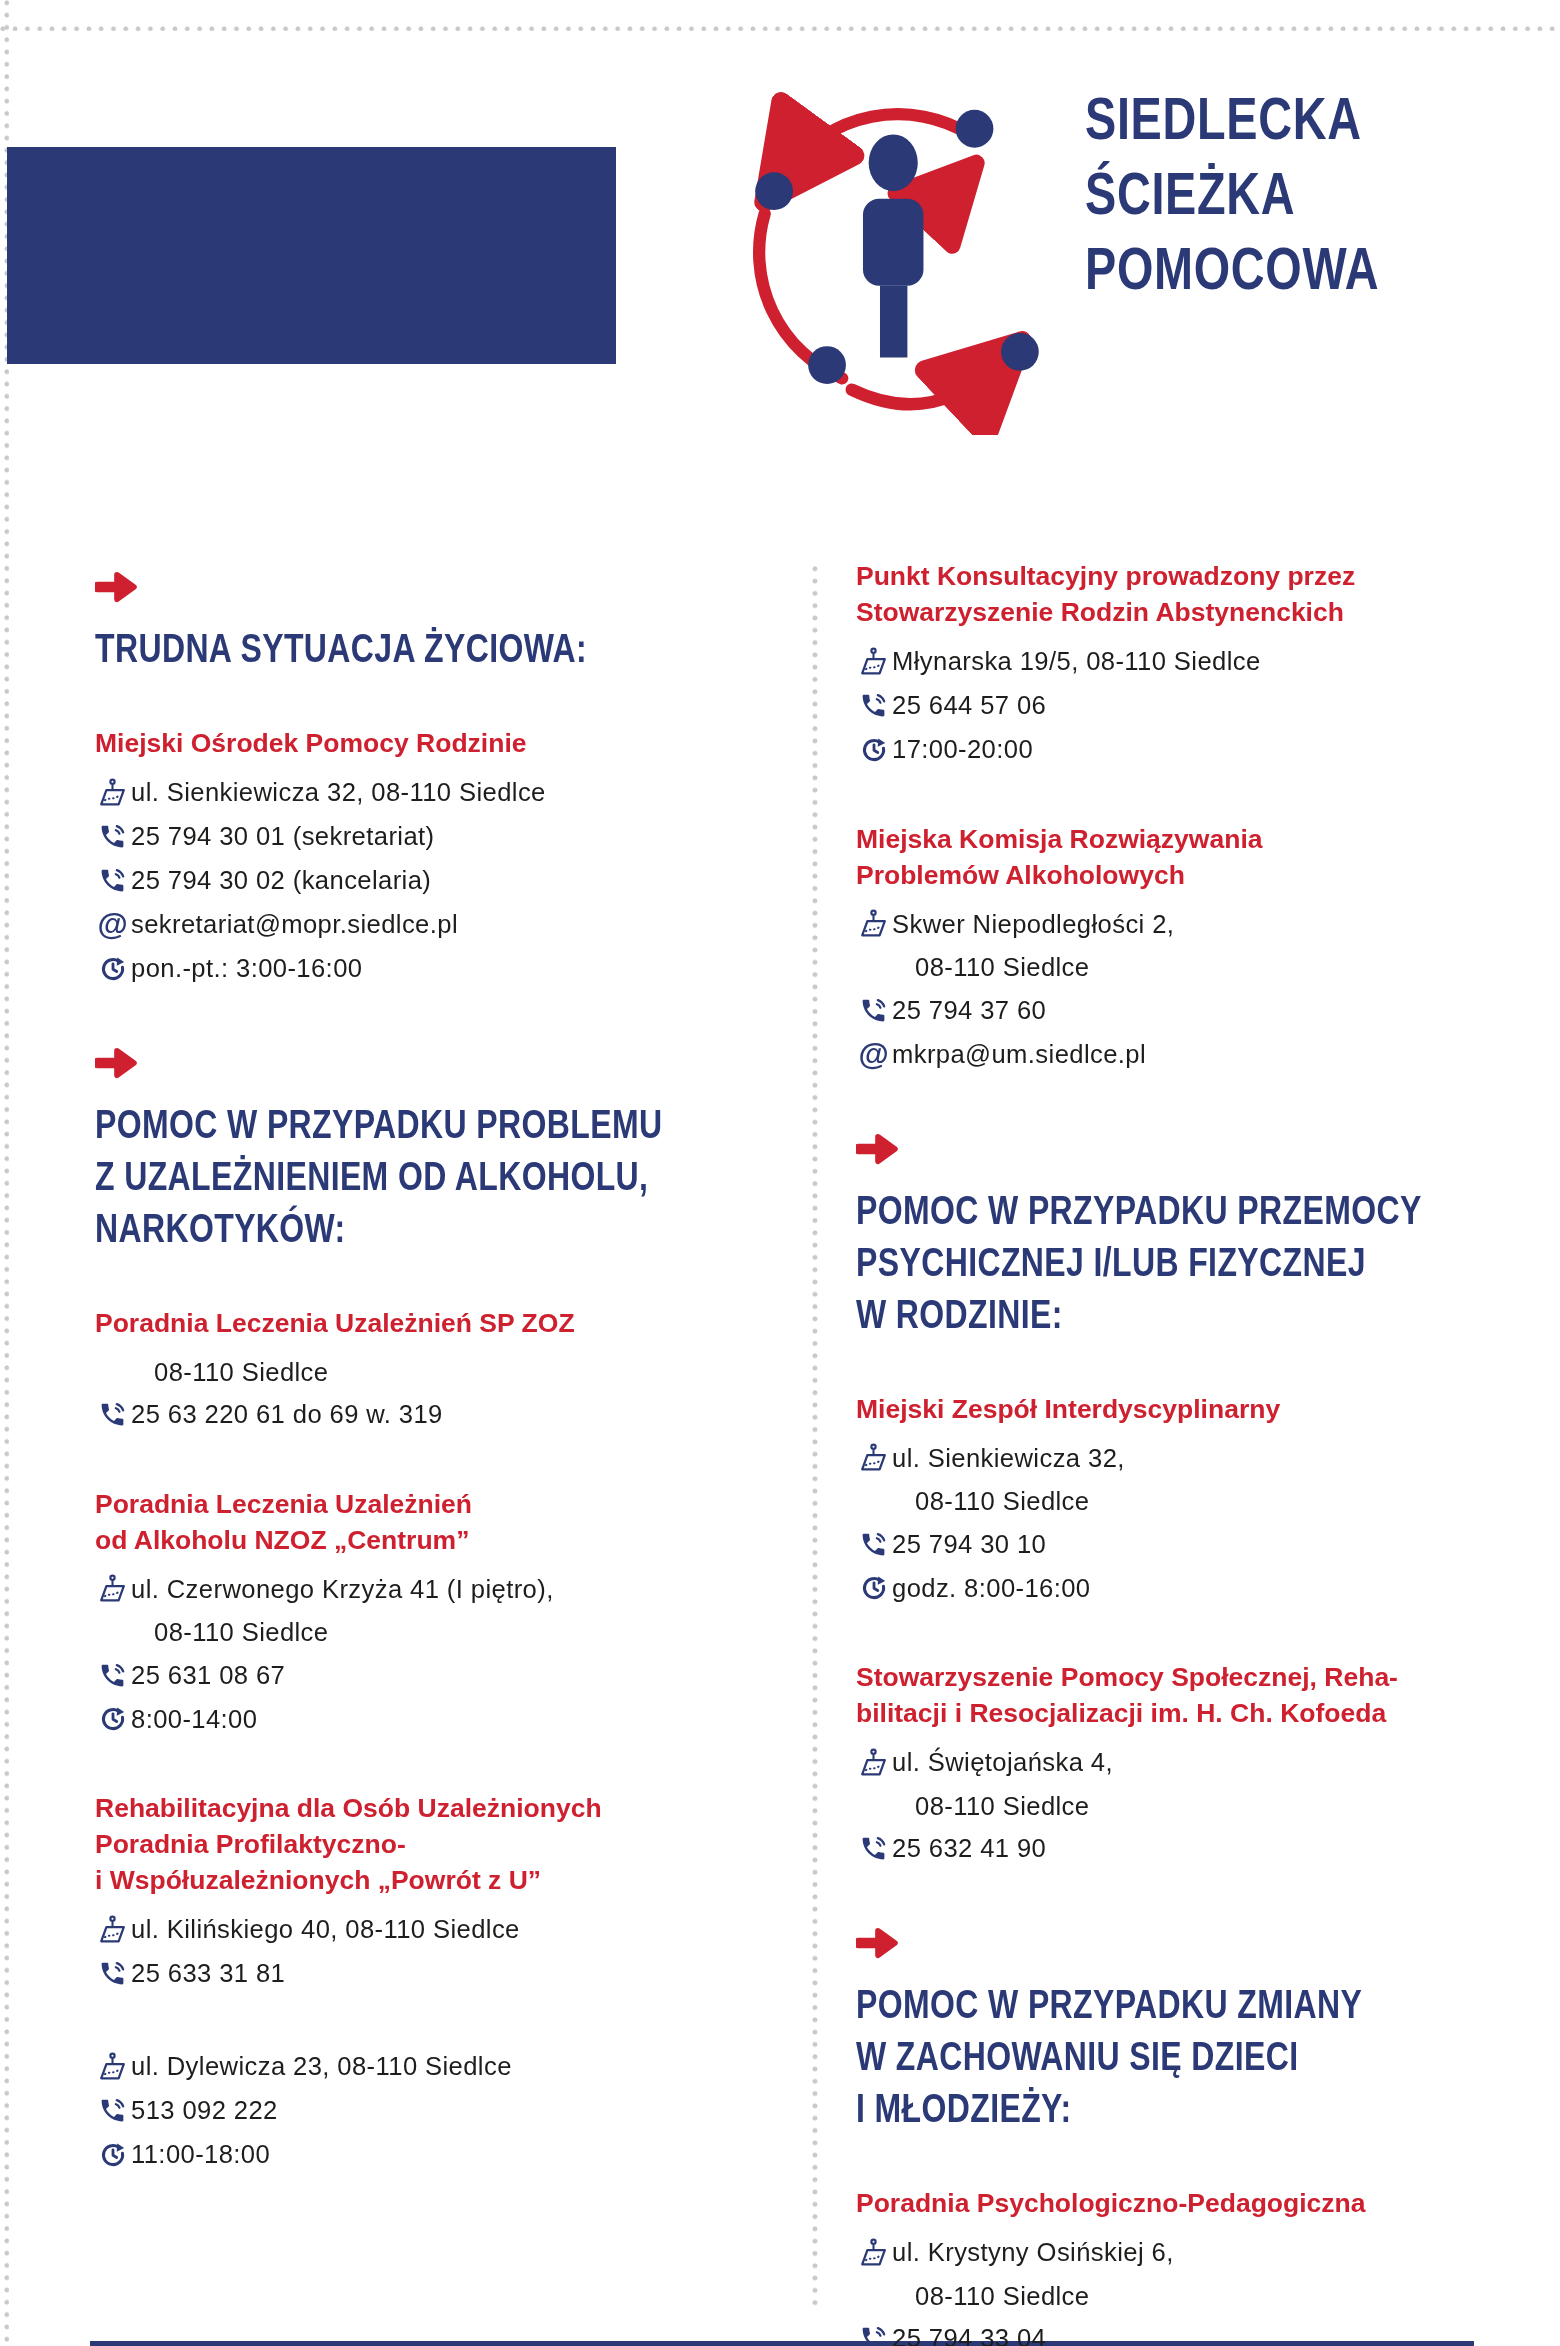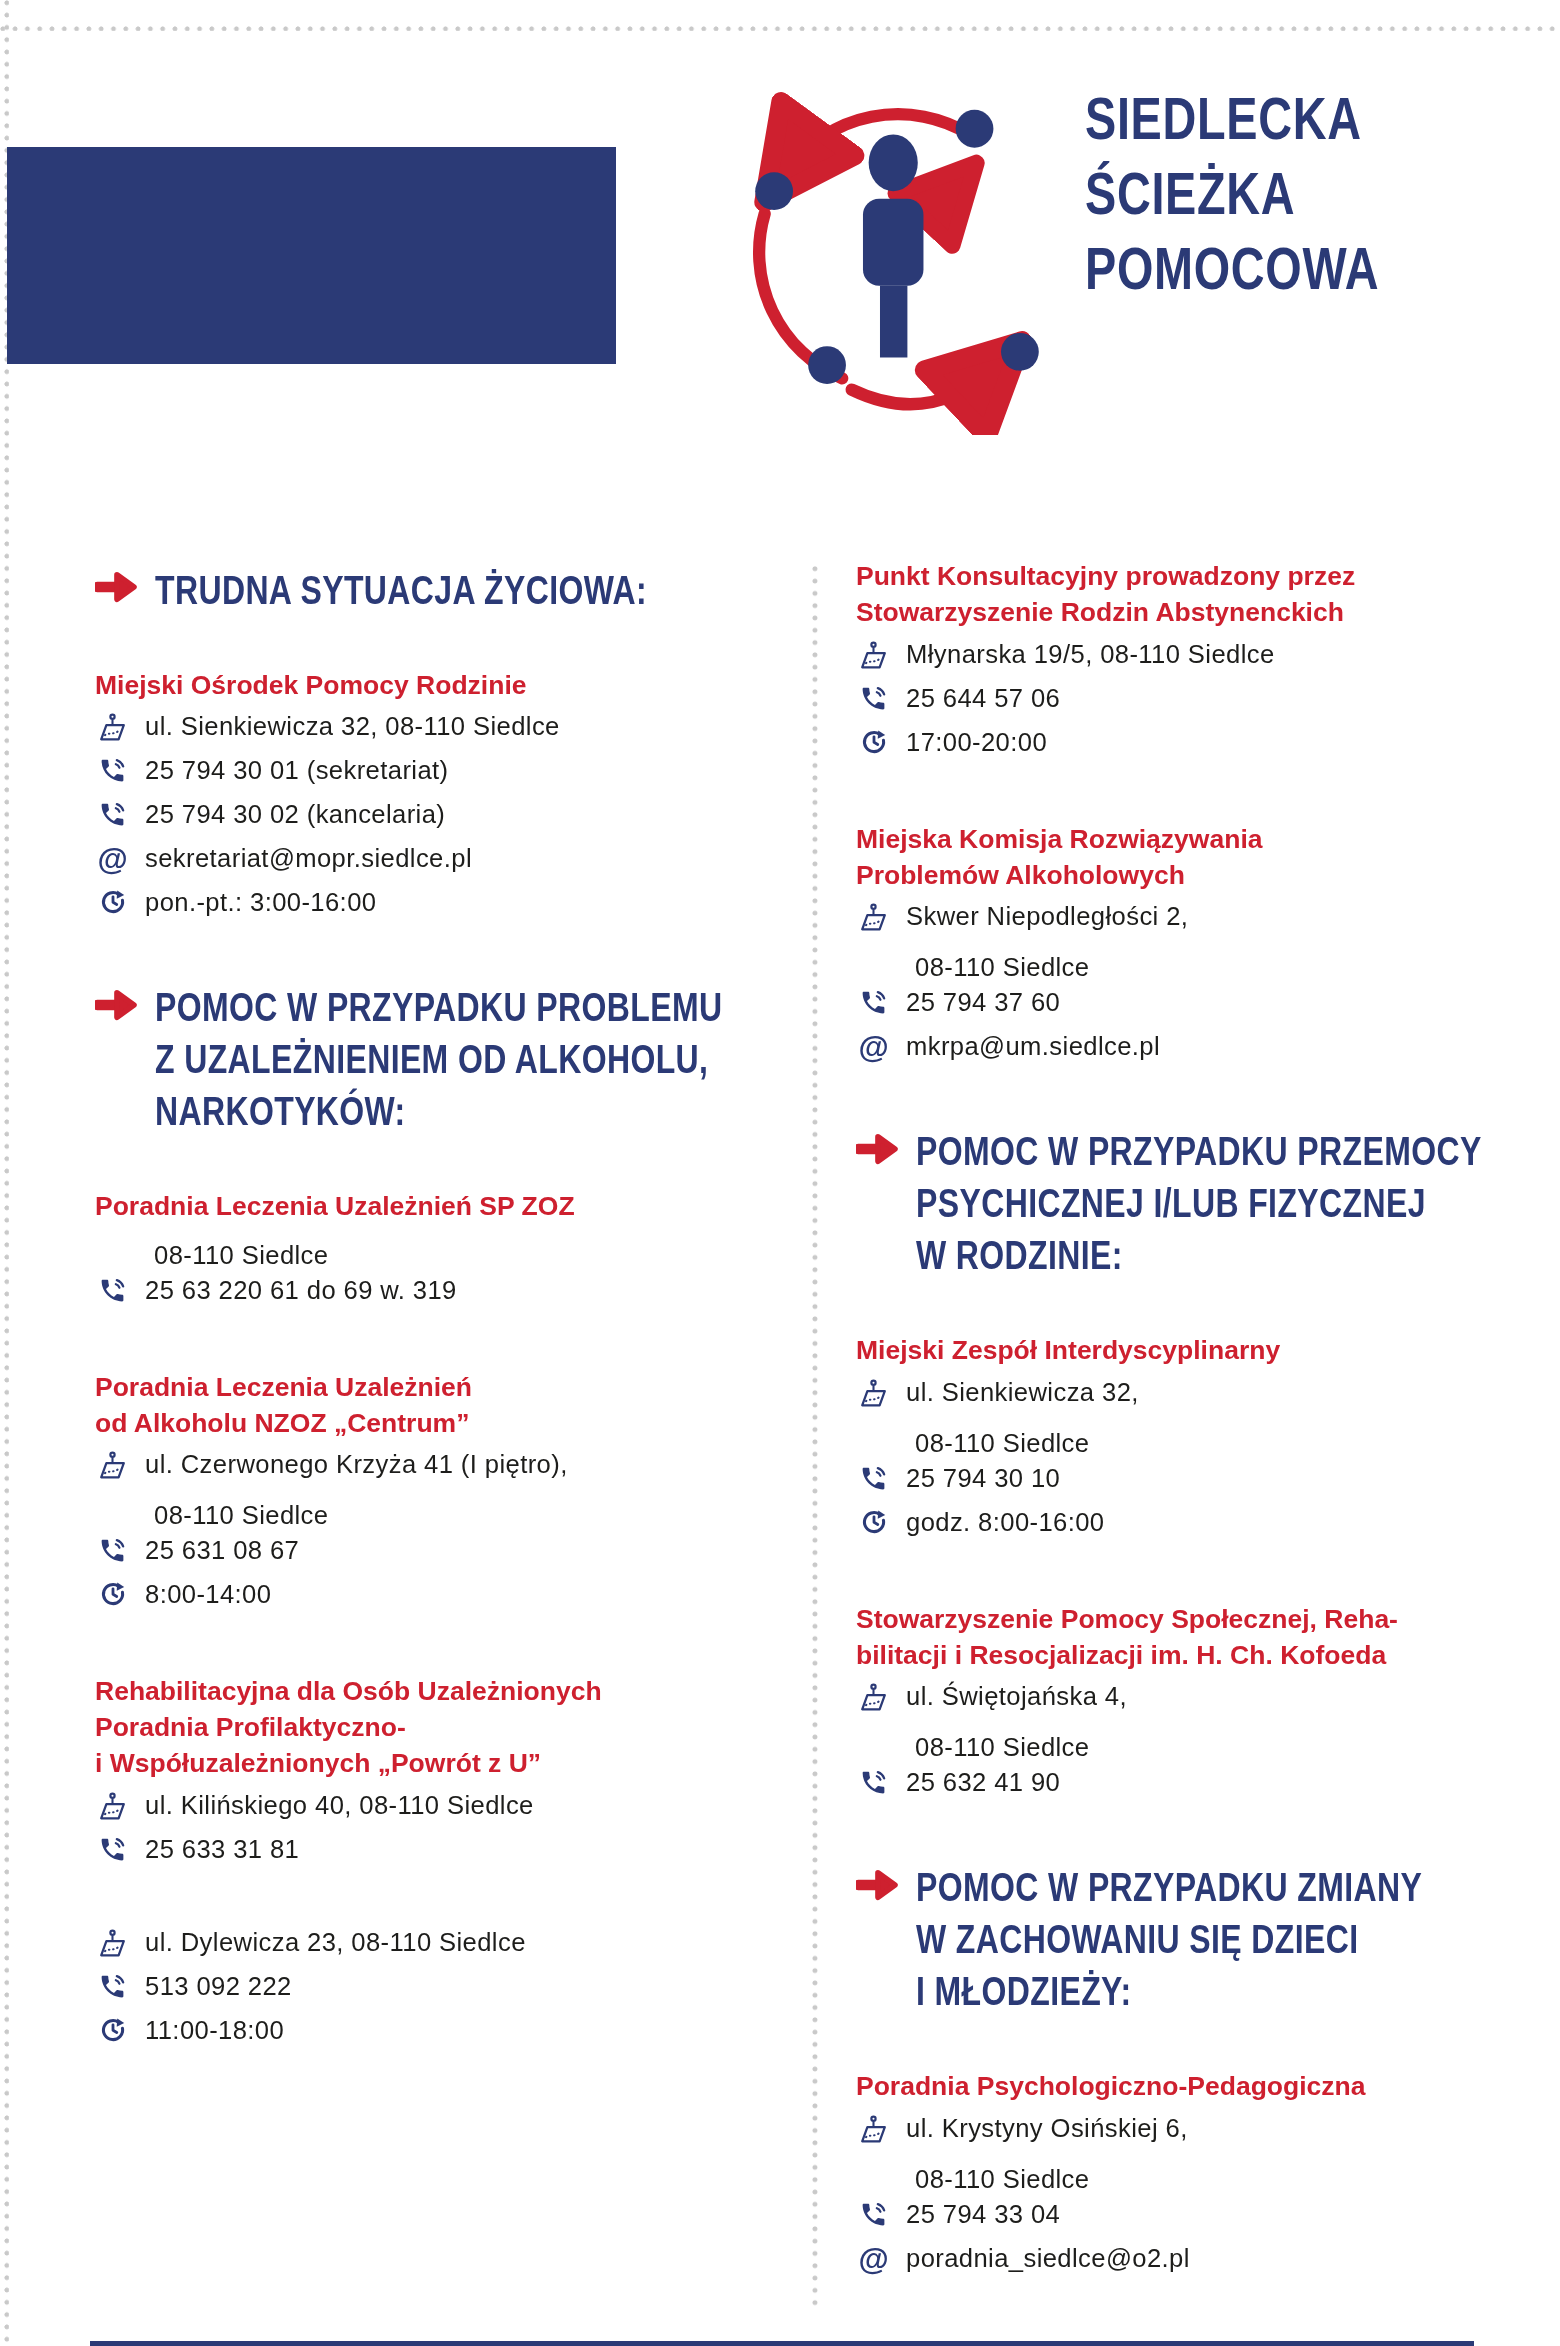--- a/index.html
+++ b/index.html
@@ -31,33 +31,33 @@
   .title-box{position:absolute;left:1085px;top:81px;}
   .title-line{
     display:block;font-size:60px;line-height:75px;font-weight:700;color:var(--navy);
     letter-spacing:0.9px;white-space:nowrap;transform:scaleX(0.78);transform-origin:0 50%;
   }
   .col{position:absolute;top:554px;}
   .col-left{left:95px;width:530px;}
   .col-right{left:856px;width:653px;}
   .col-right > .org:first-child{margin-top:4px;}
 
-  .section-heading{display:flex;gap:16px;margin:9.5px 0 51px 0;}
+  .section-heading{display:flex;gap:7px;margin:9.5px 0 51px 0;flex-direction:column;}
   .harrow{flex:0 0 44px;padding-top:7.6px;}
   .hlines{display:block;}
   .hline{
     display:block;font-size:41px;line-height:52px;font-weight:700;color:var(--navy);
     white-space:nowrap;transform:scaleX(0.78);transform-origin:0 50%;letter-spacing:0.5px;
   }
   .org{margin-bottom:49px;}
   .org-names{margin-bottom:9.5px;}
   .org-name{
     color:var(--red);font-weight:700;font-size:26.5px;line-height:36px;white-space:nowrap;
   }
-  .item-first{display:flex;align-items:flex-start;gap:15px;min-height:44px;}
+  .item-first{display:flex;align-items:center;gap:1px;min-height:44px;}
   .ic{flex:0 0 35px;display:flex;justify-content:center;align-items:center;}
   .item-text{font-size:25.6px;letter-spacing:0.4px;white-space:nowrap;}
   .item-cont{padding-left:59px;font-size:25.6px;line-height:42px;letter-spacing:0.4px;white-space:nowrap;}
   .at-glyph{font-size:31px;font-weight:700;color:var(--navy);line-height:1;}
 </style>
 </head>
 <body>
 
 <div class="cutline-h"></div>
 <div class="cutline-v edge-line"></div>

